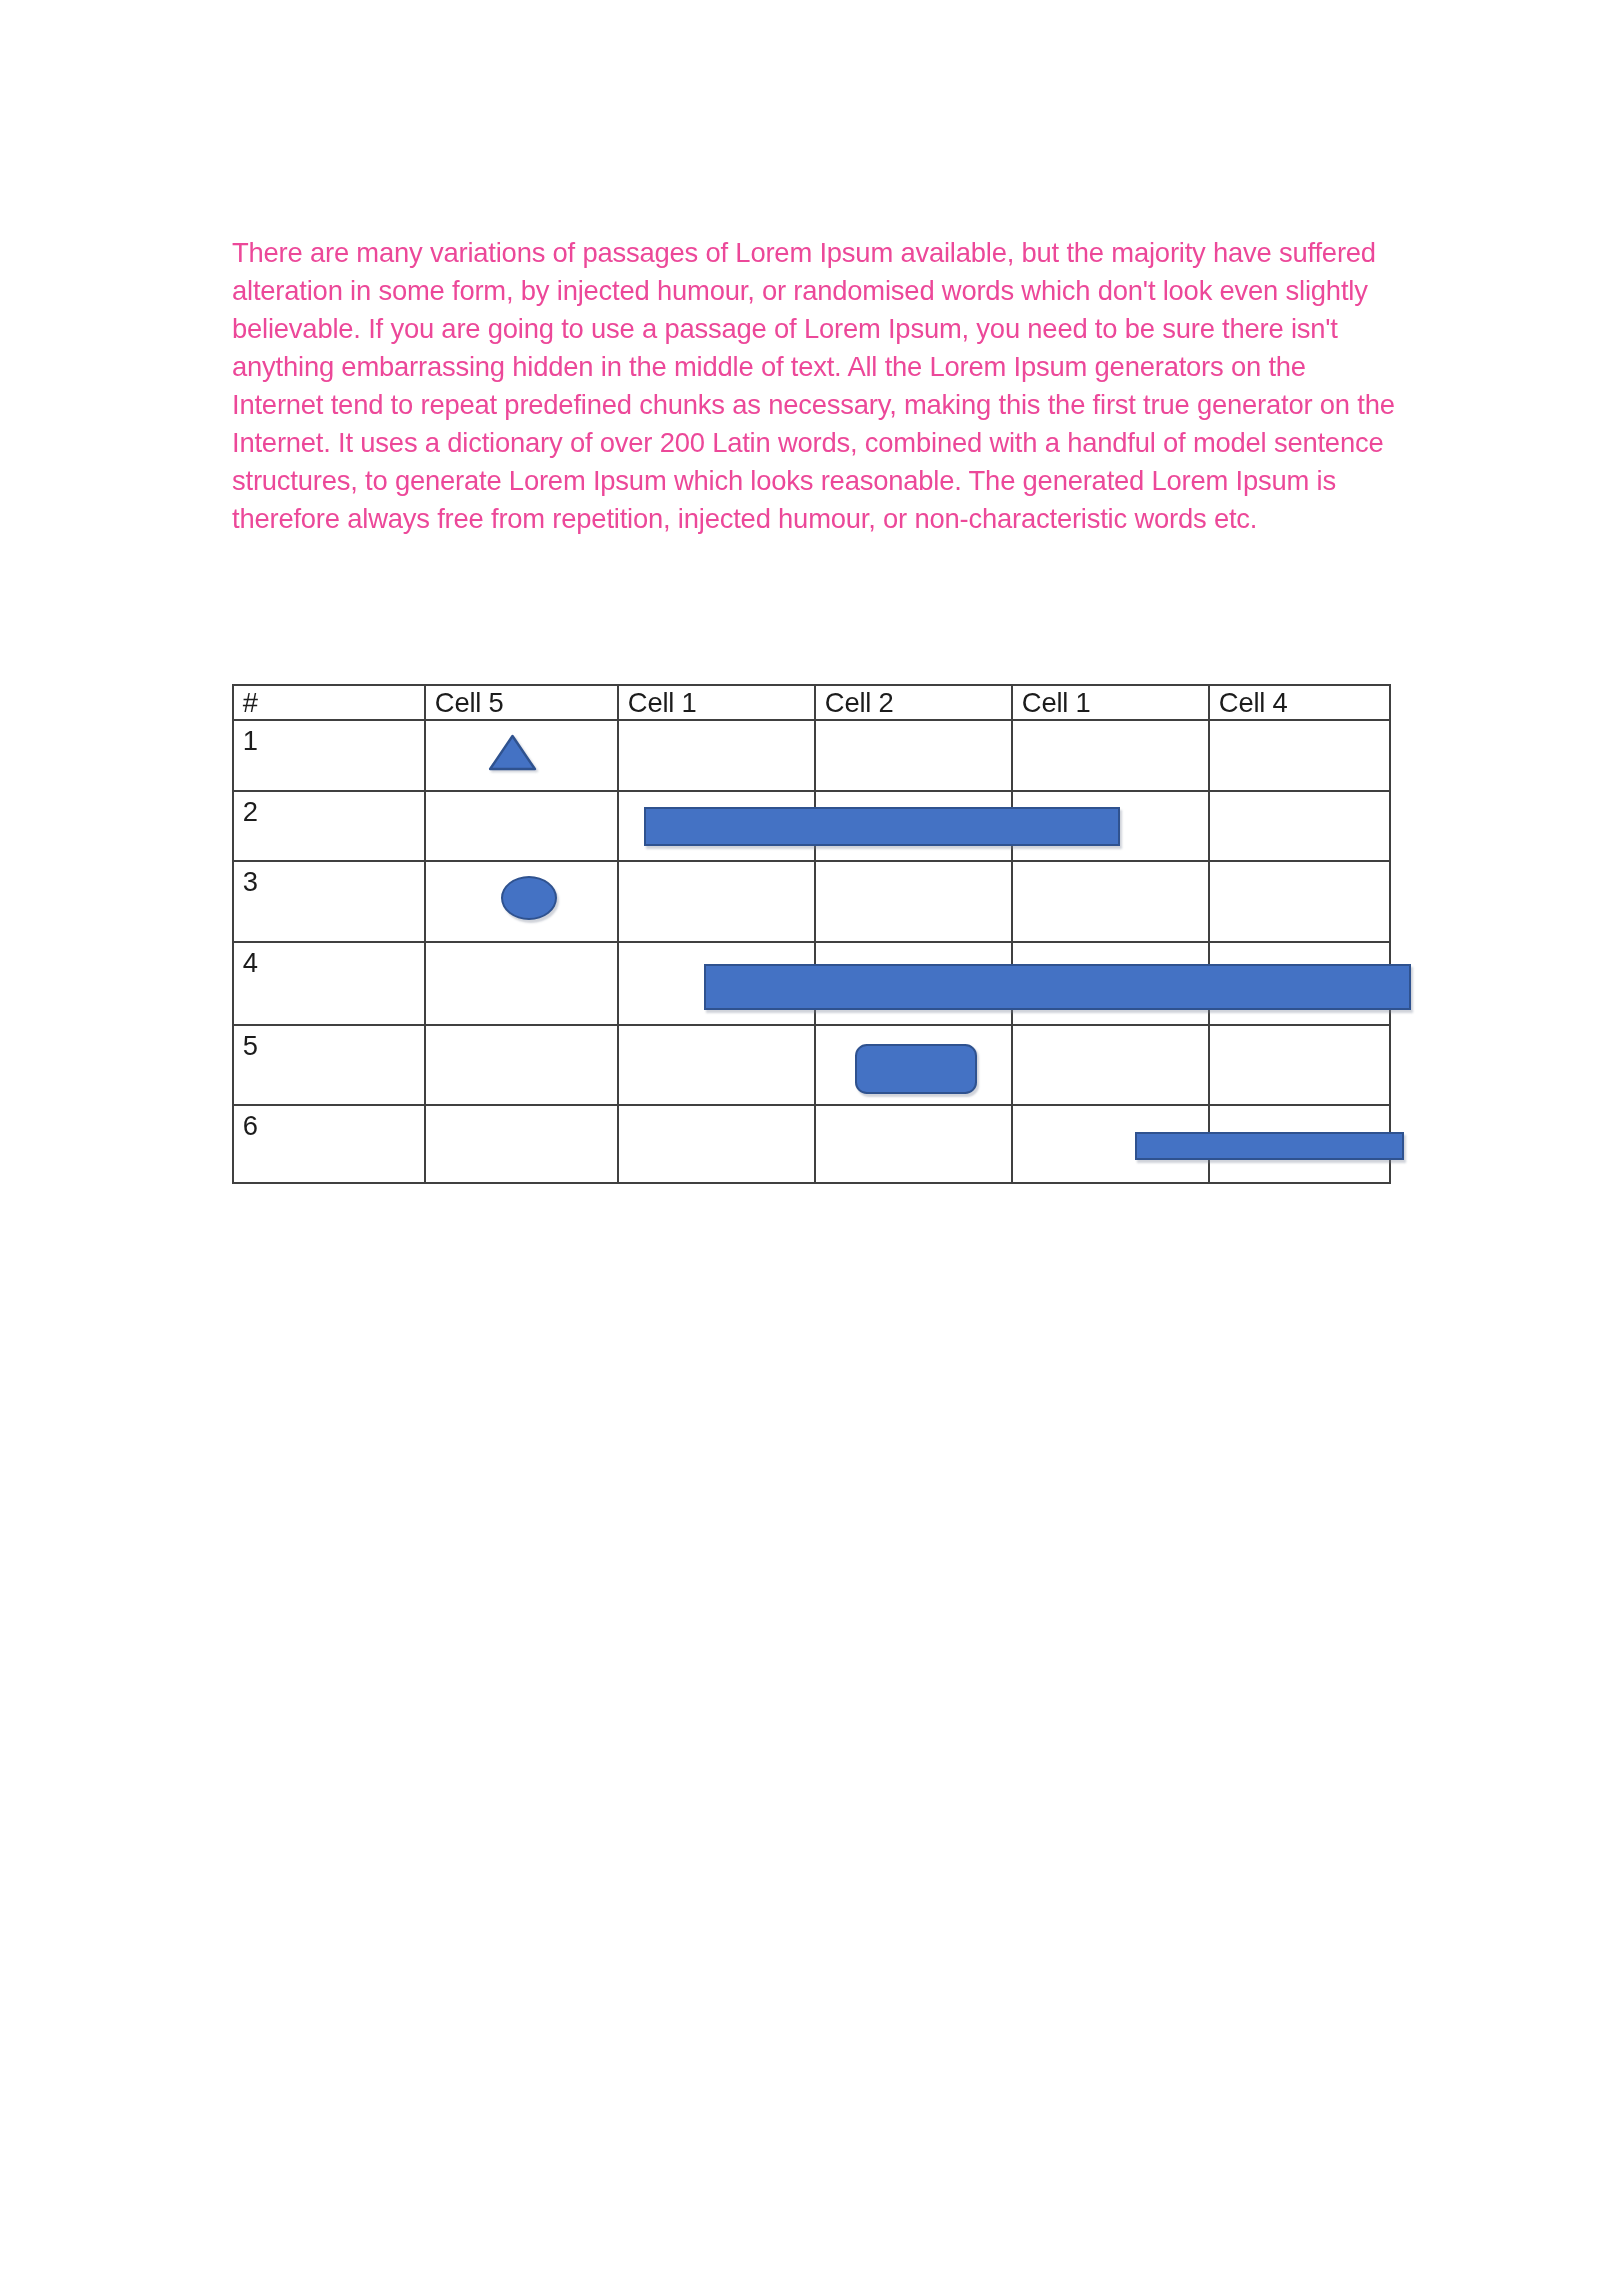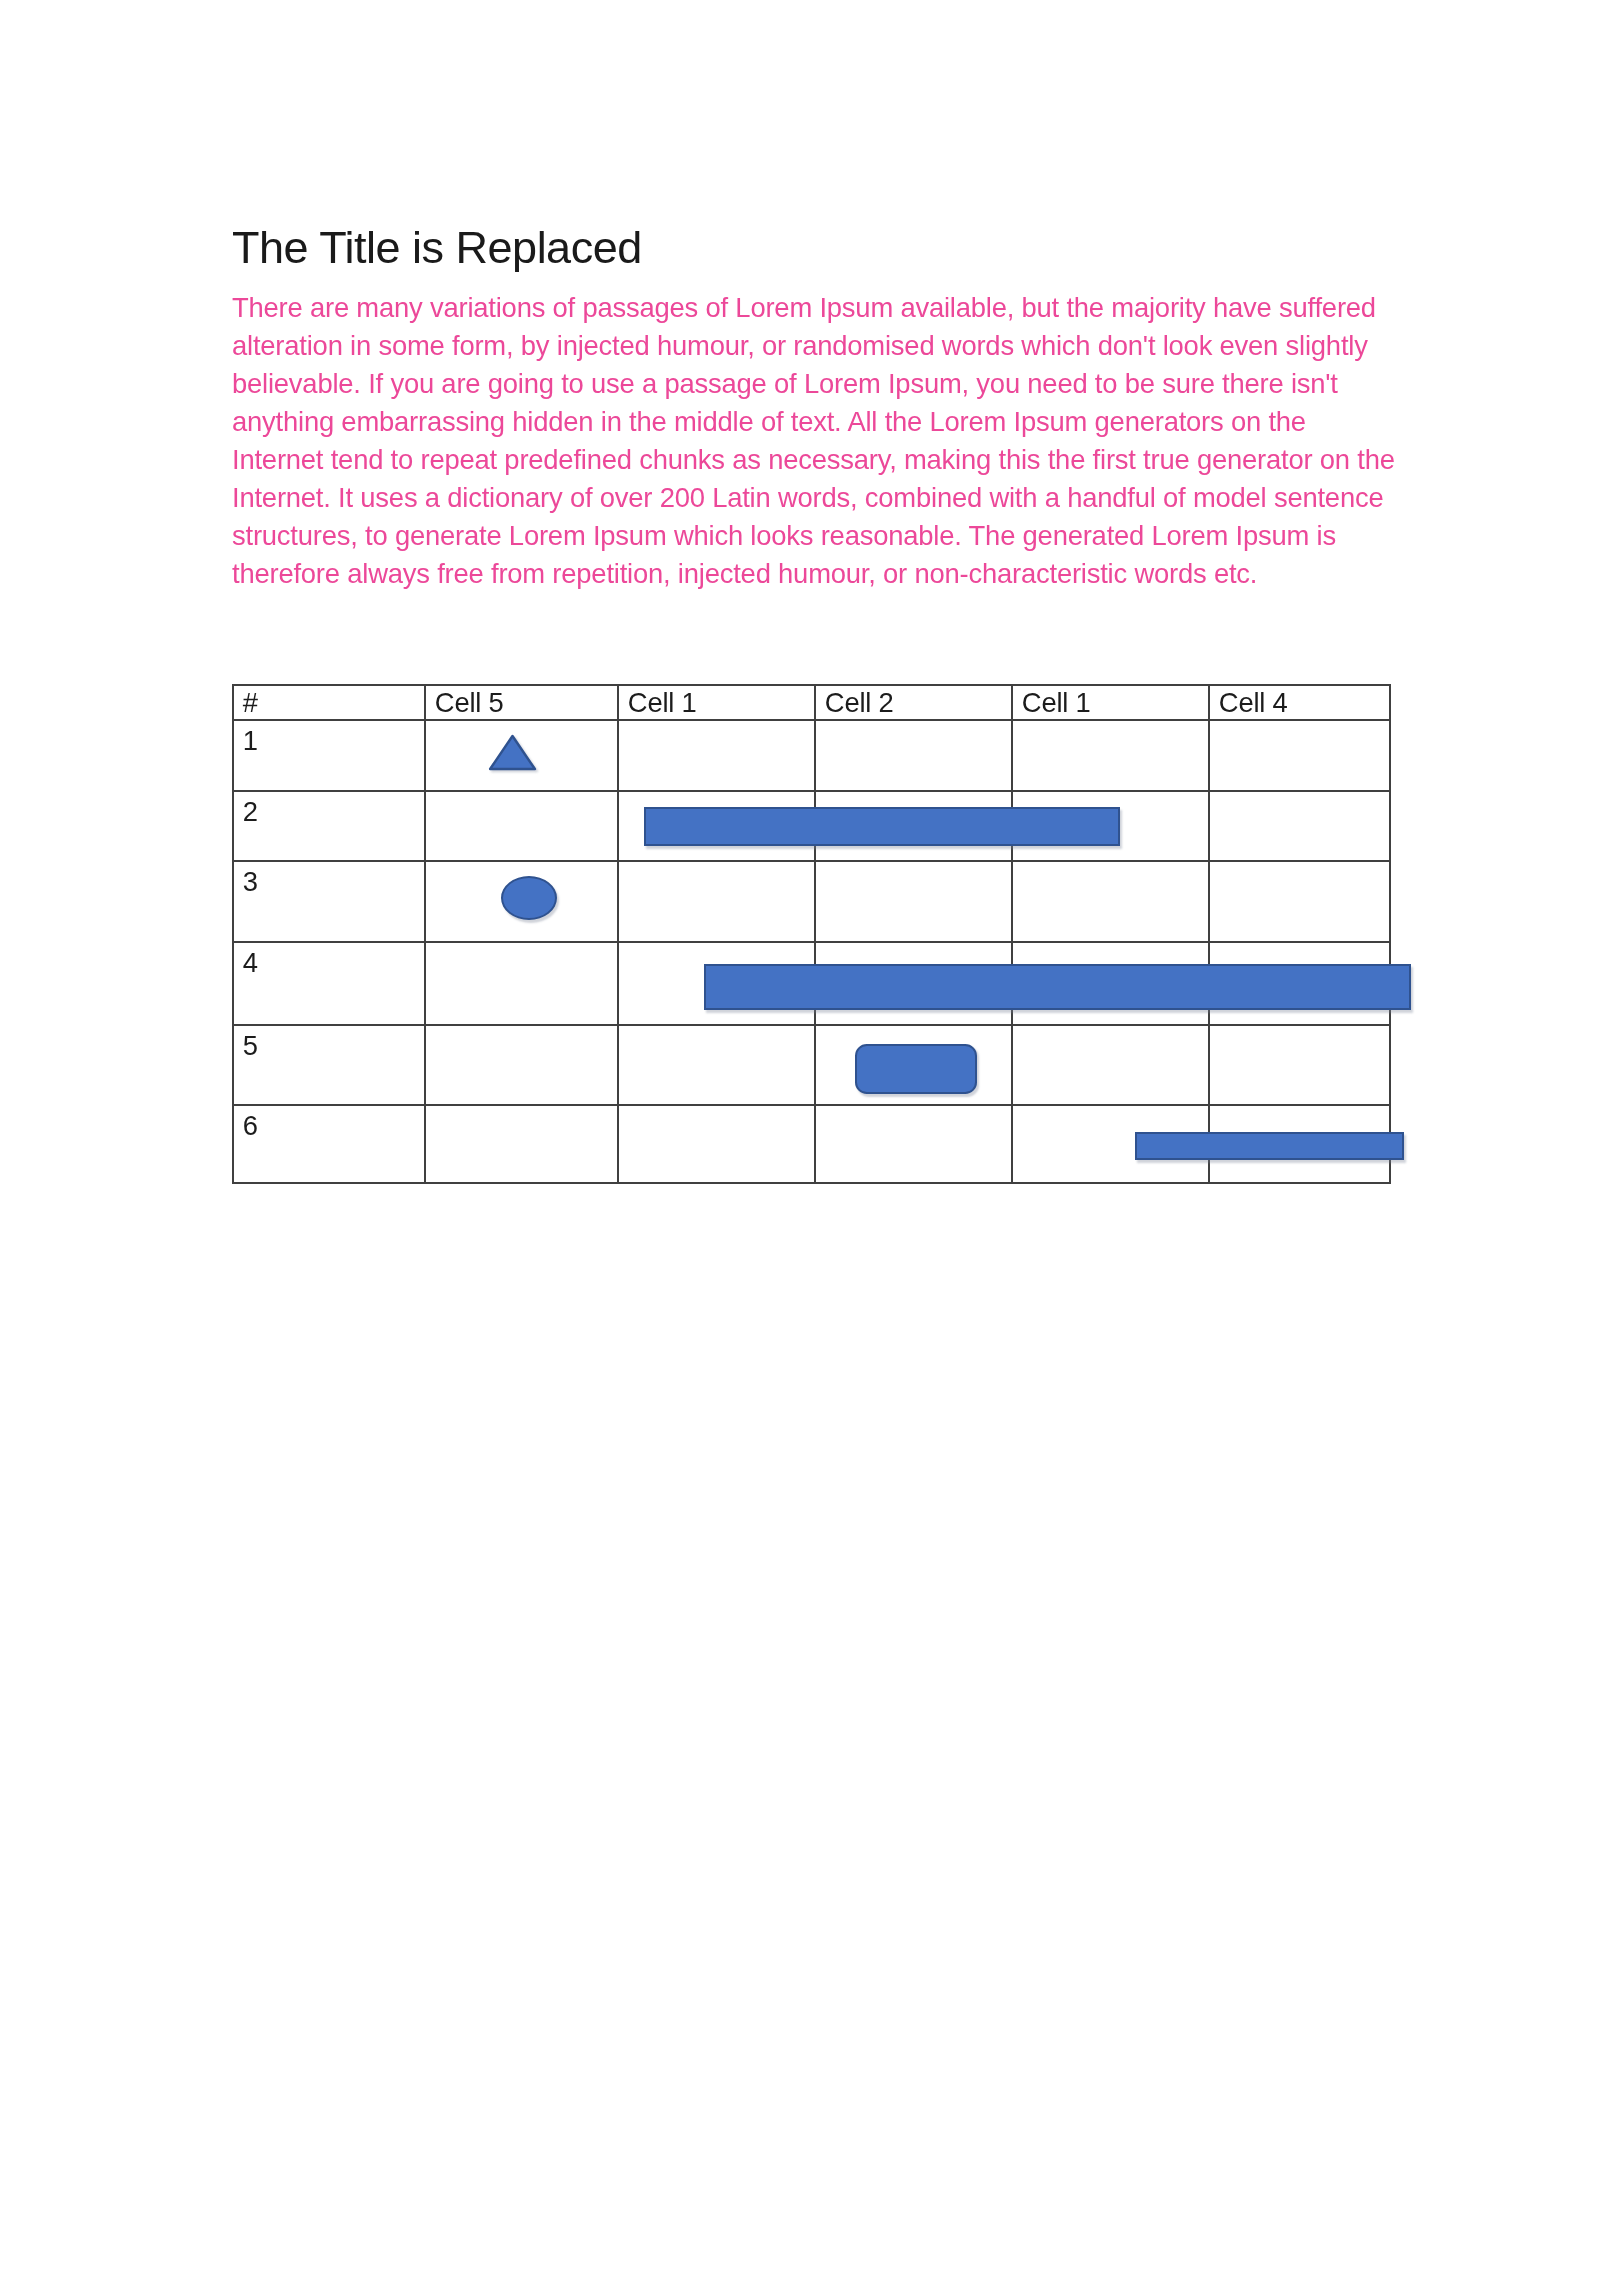--- a/index.html
+++ b/index.html
@@ -104,21 +104,20 @@
     display: block;
     filter: drop-shadow(2px 2px 1px rgba(120, 130, 150, 0.35));
   }
 </style>
 </head>
 <body>
 
 <div class="page">
   <div class="content">
 
-    <h1 class="doc-title">The Title is Replaced</h1>
 
     <p class="doc-paragraph">There are many variations of passages of Lorem Ipsum available, but the majority have suffered alteration in some form, by injected humour, or randomised words which don't look even slightly believable. If you are going to use a passage of Lorem Ipsum, you need to be sure there isn't anything embarrassing hidden in the middle of text. All the Lorem Ipsum generators on the Internet tend to repeat predefined chunks as necessary, making this the first true generator on the Internet. It uses a dictionary of over 200 Latin words, combined with a handful of model sentence structures, to generate Lorem Ipsum which looks reasonable. The generated Lorem Ipsum is therefore always free from repetition, injected humour, or non-characteristic words etc.</p>
 
     <div class="table-wrap">
       <table class="doc-table">
         <colgroup>
           <col style="width:192px">
           <col style="width:193px">
           <col style="width:197px">
           <col style="width:197px">

